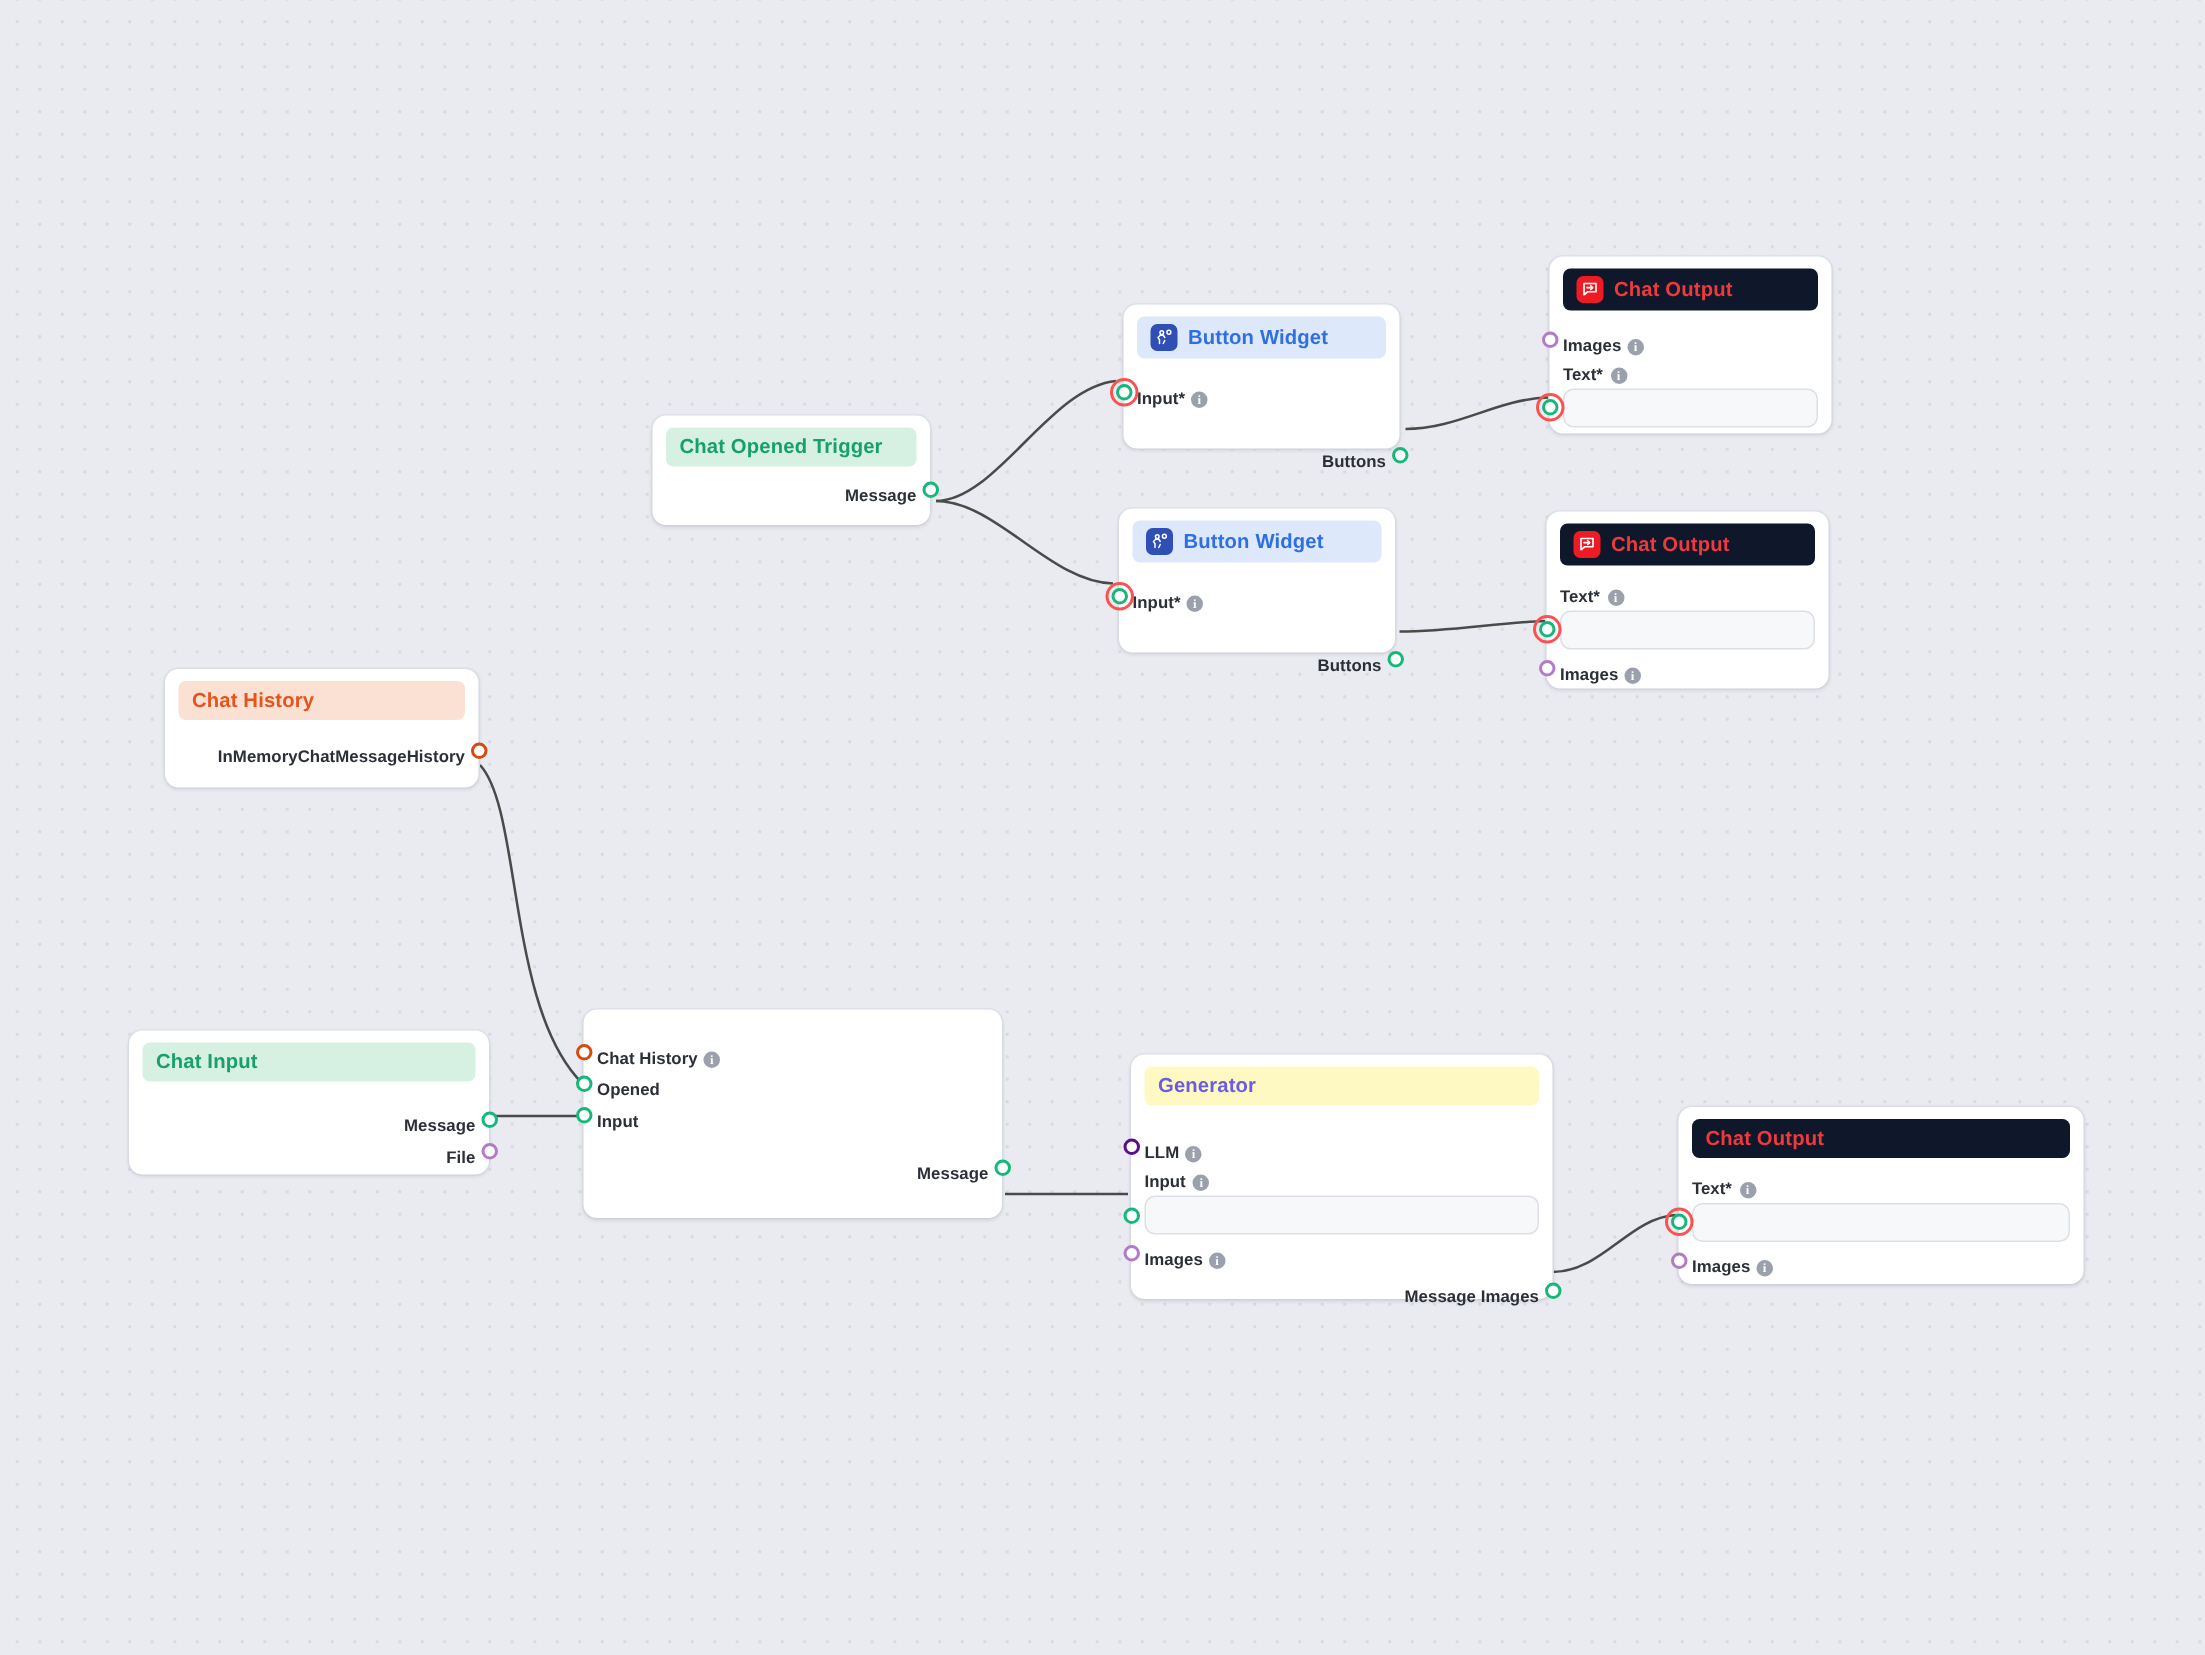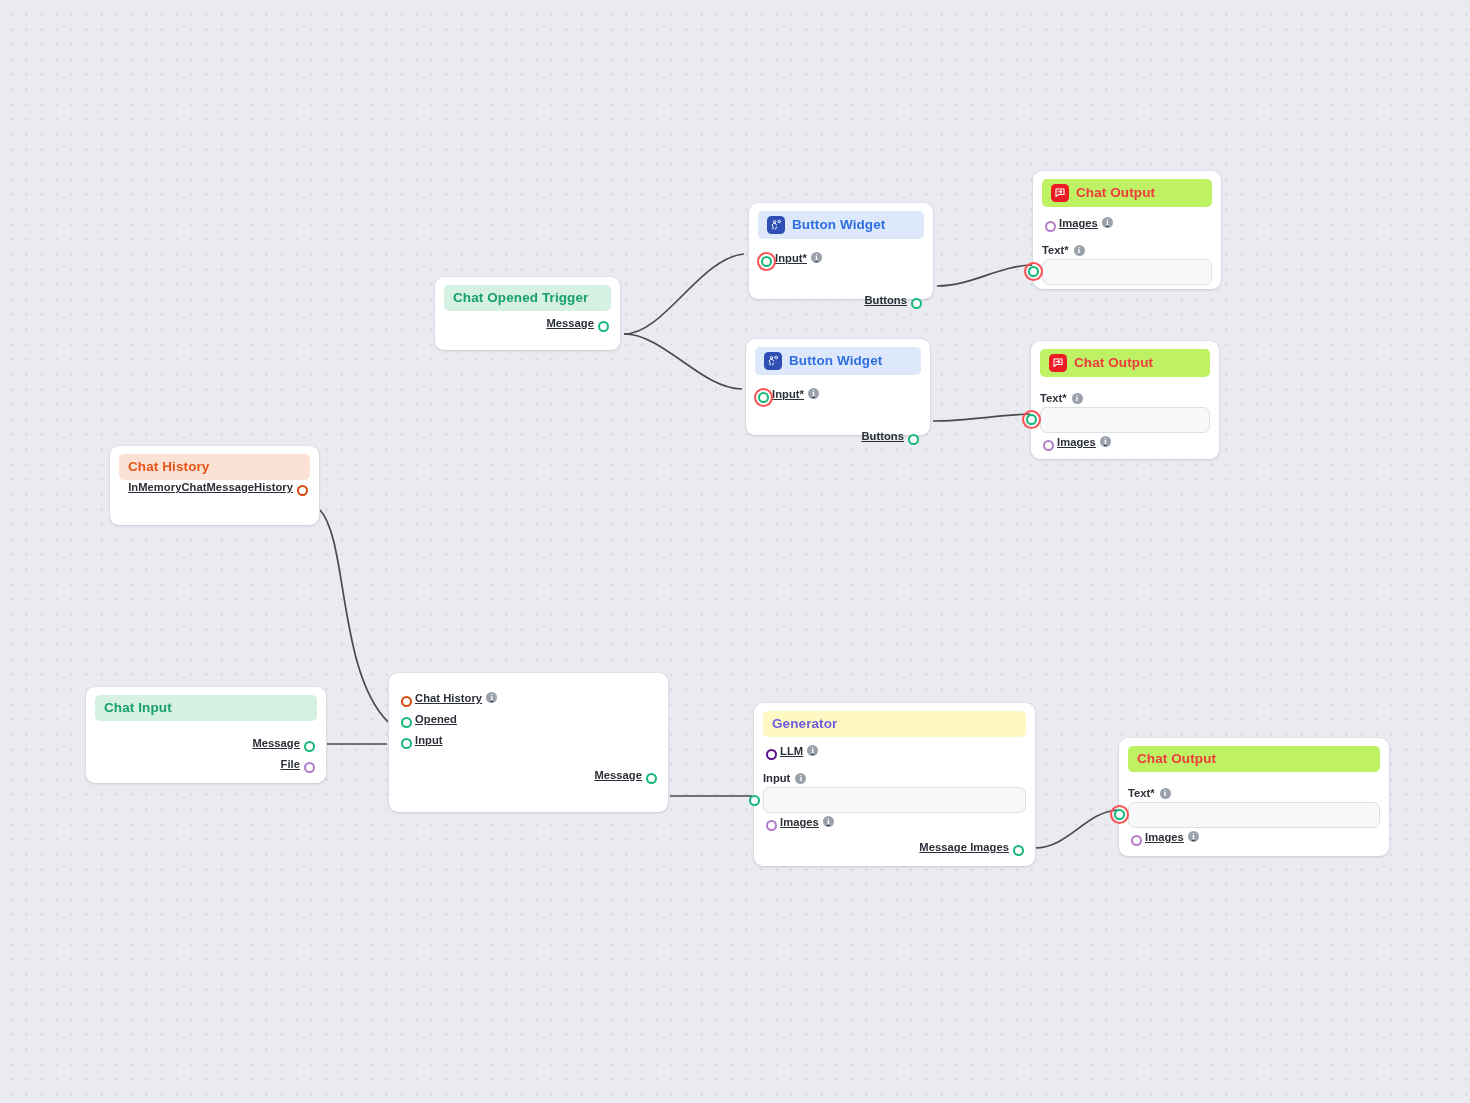--- a/index.html
+++ b/index.html
@@ -50,47 +50,46 @@
     letter-spacing: 0.1px;
     line-height: 16px;
   }
   .node-body {
     position: relative;
     padding-top: 9px;
   }
   
   .hdr-green  { background: #d6f1e2; color: #18a06a; }
   .hdr-blue   { background: #dde8fb; color: #2f6fe0; }
-  .hdr-red    { background: #bef264; color: #f0393d; }
+  .hdr-red    { background: #0f172a; color: #f0393d; }
   .hdr-orange { background: #fae1d3; color: #e5541b; }
   .hdr-purple { background: #fef9c3; color: #6b5ce0; }
 
   .hdr-icon {
     width: 18px; height: 18px;
     border-radius: 4.5px;
     display: flex;
     align-items: center;
     justify-content: center;
     flex: 0 0 auto;
   }
   .ico-red  { background: #ed1c24; }
   .ico-blue { background: #2f4fb5; }
 
   
   .row {
     position: relative;
     display: flex;
-    align-items: flex-start;
+    align-items: flex-end;
     height: 20px;
-    margin: 1px 17px;
+    margin: 1px 0;
     font-size: 11.2px;
     color: #2b2f38;
     font-weight: bold;
     letter-spacing: 0.05px;
-    text-decoration: underline;
   }
   .row.out { justify-content: flex-end; }
   .row .lbl { white-space: nowrap; }
 
   .field-group { position: relative; margin: 2px 0 3px 0; }
   .field-group .fieldlabelrow {
     display: flex; align-items: flex-end; gap: 4px;
     height: 17px; font-size: 11.2px; font-weight: bold; color: #2b2f38;
   }
   .textbox {
@@ -285,21 +284,21 @@
         <span class="lbl">Message</span>
         <span class="port green right" style="top:4px;"></span>
       </div>
     </div>
   </div>
 
   <div class="node" style="left:110px; top:446px; width:209px; height:79px;">
     <div class="node-header hdr-orange">
       <span>Chat History</span>
     </div>
-    <div class="node-body" style="padding-top:0;">
+    <div class="node-body" style="padding-top:10px;">
       <div class="row out">
         <span class="lbl">InMemoryChatMessageHistory</span>
         <span class="port orange right" style="top:4px;"></span>
       </div>
     </div>
   </div>
 
   <div class="node" style="left:86px; top:687px; width:240px; height:96px;">
     <div class="node-header hdr-green">
       <span>Chat Input</span>
@@ -335,21 +334,21 @@
         <span class="lbl">Message</span>
         <span class="port green right" style="top:4px;"></span>
       </div>
     </div>
   </div>
 
   <div class="node" style="left:754px; top:703px; width:281px; height:163px;">
     <div class="node-header hdr-purple">
       <span>Generator</span>
     </div>
-    <div class="node-body" style="padding-top:7px;">
+    <div class="node-body" style="padding-top:17px;">
       <div class="row">
         <span class="port dpurple left" style="top:4px;"></span>
         <span class="lbl">LLM</span>
         <span class="info">i</span>
       </div>
       <div class="field-group">
         <div class="fieldlabelrow">
           <span>Input</span>
           <span class="info" style="margin-left:1px;">i</span>
         </div>

